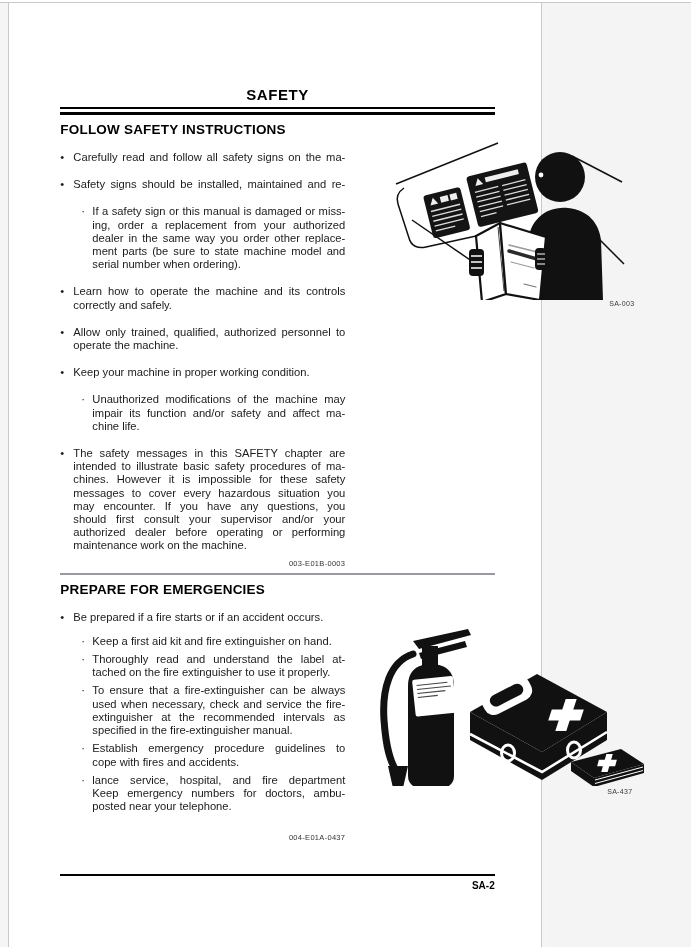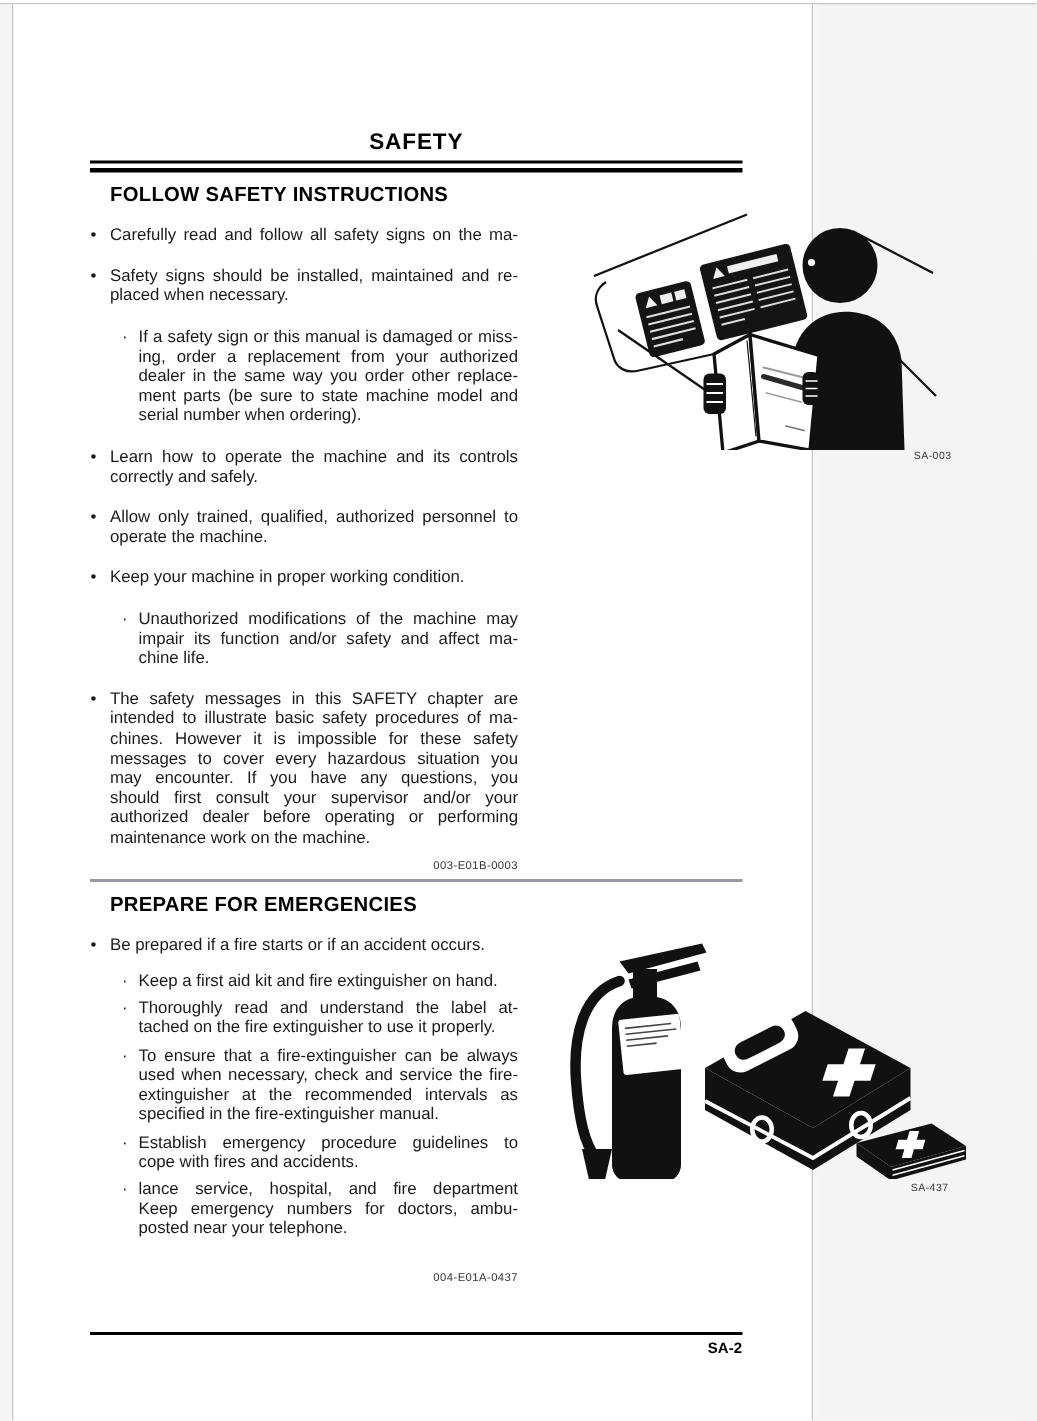--- a/index.html
+++ b/index.html
@@ -7,21 +7,21 @@
   .viewport { display:flex; width:547px; }
   .gutter-left { width:11px; background:#f5f5f5; border-right:1px solid #c9c9c9; }
   .gutter-right { width:7px; background:#f5f5f5; border-left:1px solid #c9c9c9; }
   .page { position:relative; width:671px; min-height:944px; background:#fff;
           padding:0 46px 0 51px; box-sizing:border-box; color:#1a1a1a; }
 
   .page-title { margin-top:84px; text-align:center; font-weight:bold;
                 font-size:15px; line-height:16px; letter-spacing:0.6px; color:#000; }
   .double-rule { margin-top:4px; height:3px; border-top:2px solid #000; border-bottom:3px solid #000; }
 
-  .sec-heading { margin:7px 0 0 13px; font-size:13.5px; line-height:15px; font-weight:bold;
+  .sec-heading { margin:7px 0 0 0; font-size:13.5px; line-height:15px; font-weight:bold;
                  letter-spacing:0.2px; color:#000; }
   .col { width:285px; }
   .items { margin-top:14px; }
   .items1 { margin-top:14px; }
   .item { display:flex; margin-bottom:14px; font-size:11.2px; line-height:13.2px; }
   .items2 .item { margin-bottom:5px; }
   .items2 .item.lead { margin-bottom:11px; }
   .item .marker { width:13px; flex:none; }
   .item.sub { padding-left:21px; }
   .item.sub .marker { width:11px; }
@@ -65,21 +65,20 @@
         <div class="item">
           <span class="marker">•</span>
           <div class="text">
               <div class="jl">Carefully read and follow all safety signs on the ma-</div>
             </div>
         </div>
         <div class="item">
           <span class="marker">•</span>
           <div class="text">
               <div class="jl">Safety signs should be installed, maintained and re-</div>
-              <div class="ll">placed when necessary.</div>
             </div>
         </div>
         <div class="item sub">
           <span class="marker">·</span>
           <div class="text">
               <div class="jl">If a safety sign or this manual is damaged or miss-</div>
               <div class="jl">ing, order a replacement from your authorized</div>
               <div class="jl">dealer in the same way you order other replace-</div>
               <div class="jl">ment parts (be sure to state machine model and</div>
               <div class="ll">serial number when ordering).</div>

